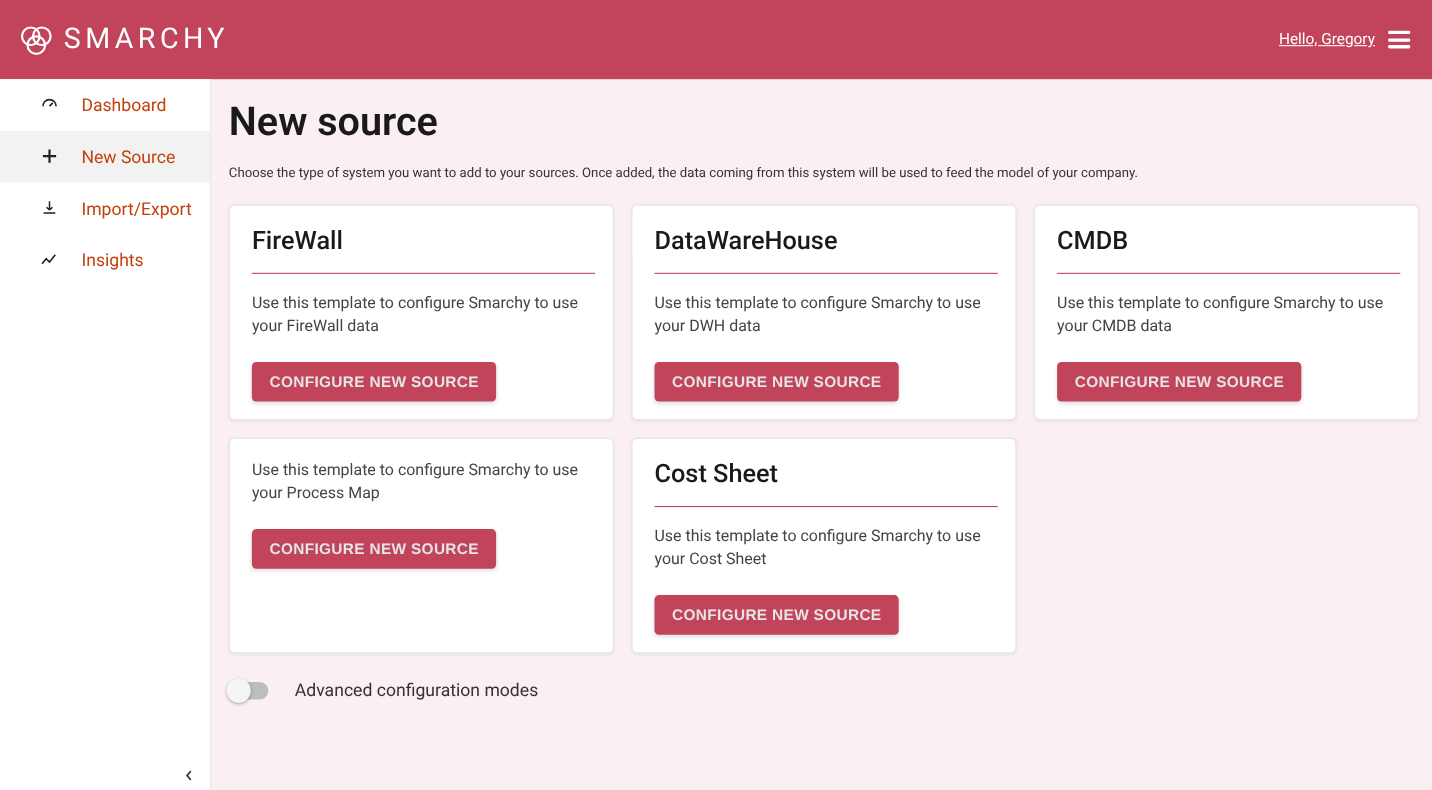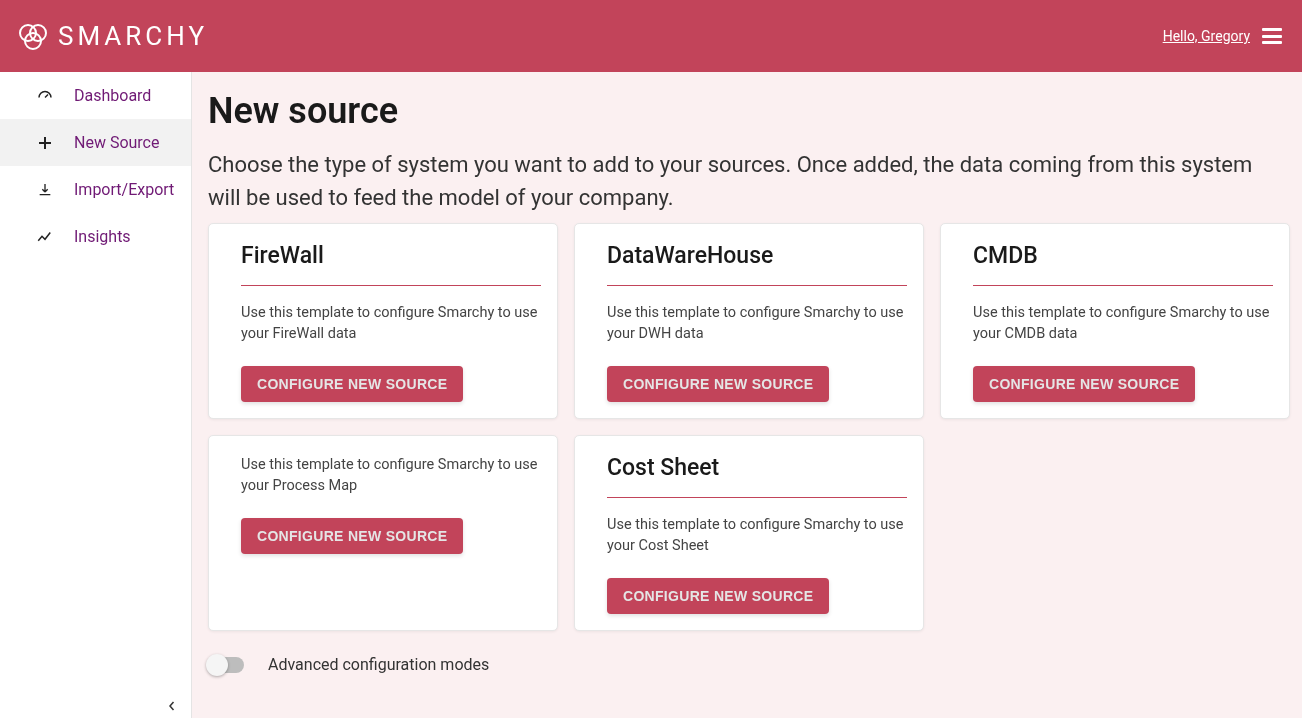--- a/index.html
+++ b/index.html
@@ -60,26 +60,26 @@
   .sidebar {
     width: 192px;
     background: #fff;
     border-right: 1px solid #e4e4e4;
     display:flex;
     flex-direction:column;
     position:relative;
   }
   .sidebar-item {
     display: flex;
-    align-items: center;
+    align-items: flex-start;
     gap: 20px;
     padding: 14px 0 14px 36px;
     cursor: pointer;
     font-size: 16px;
-    color: #701a75;
+    color: #c2410c;
   }
   .sidebar-item.active {
     background: #f2f2f2;
   }
   .sidebar-icon {
     width: 18px;
     height: 18px;
     display:flex;
     align-items:center;
     justify-content:center;
@@ -98,38 +98,38 @@
     padding: 18px 20px 20px 16px;
     overflow-y:auto;
   }
   .page-title {
     font-size: 36px;
     font-weight: 600;
     color: #1a1a1a;
     margin-bottom: 16px;
   }
   .page-desc {
-    font-size: 22px;
+    font-size: 12px;
     color: #333;
     line-height: 1.5;
-    margin-bottom: 9px;
+    margin-bottom: 20px;
     max-width: 1060px;
   }
   .cards {
     display: grid;
     grid-template-columns: repeat(3, 350px);
     gap: 16px;
     margin-bottom: 24px;
   }
   .card {
     background: #fff;
     border: 1px solid #e6e6e6;
     border-radius: 5px;
     box-shadow: 0 1px 3px rgba(0,0,0,0.06);
-    padding: 18px 16px 16px 32px;
+    padding: 18px 16px 16px 20px;
     display:flex;
     flex-direction:column;
   }
   .card-title {
     font-size: 23px;
     font-weight: 500;
     color: #1a1a1a;
     padding-bottom: 16px;
     border-bottom: 1px solid #c2445a;
     margin-bottom: 16px;

